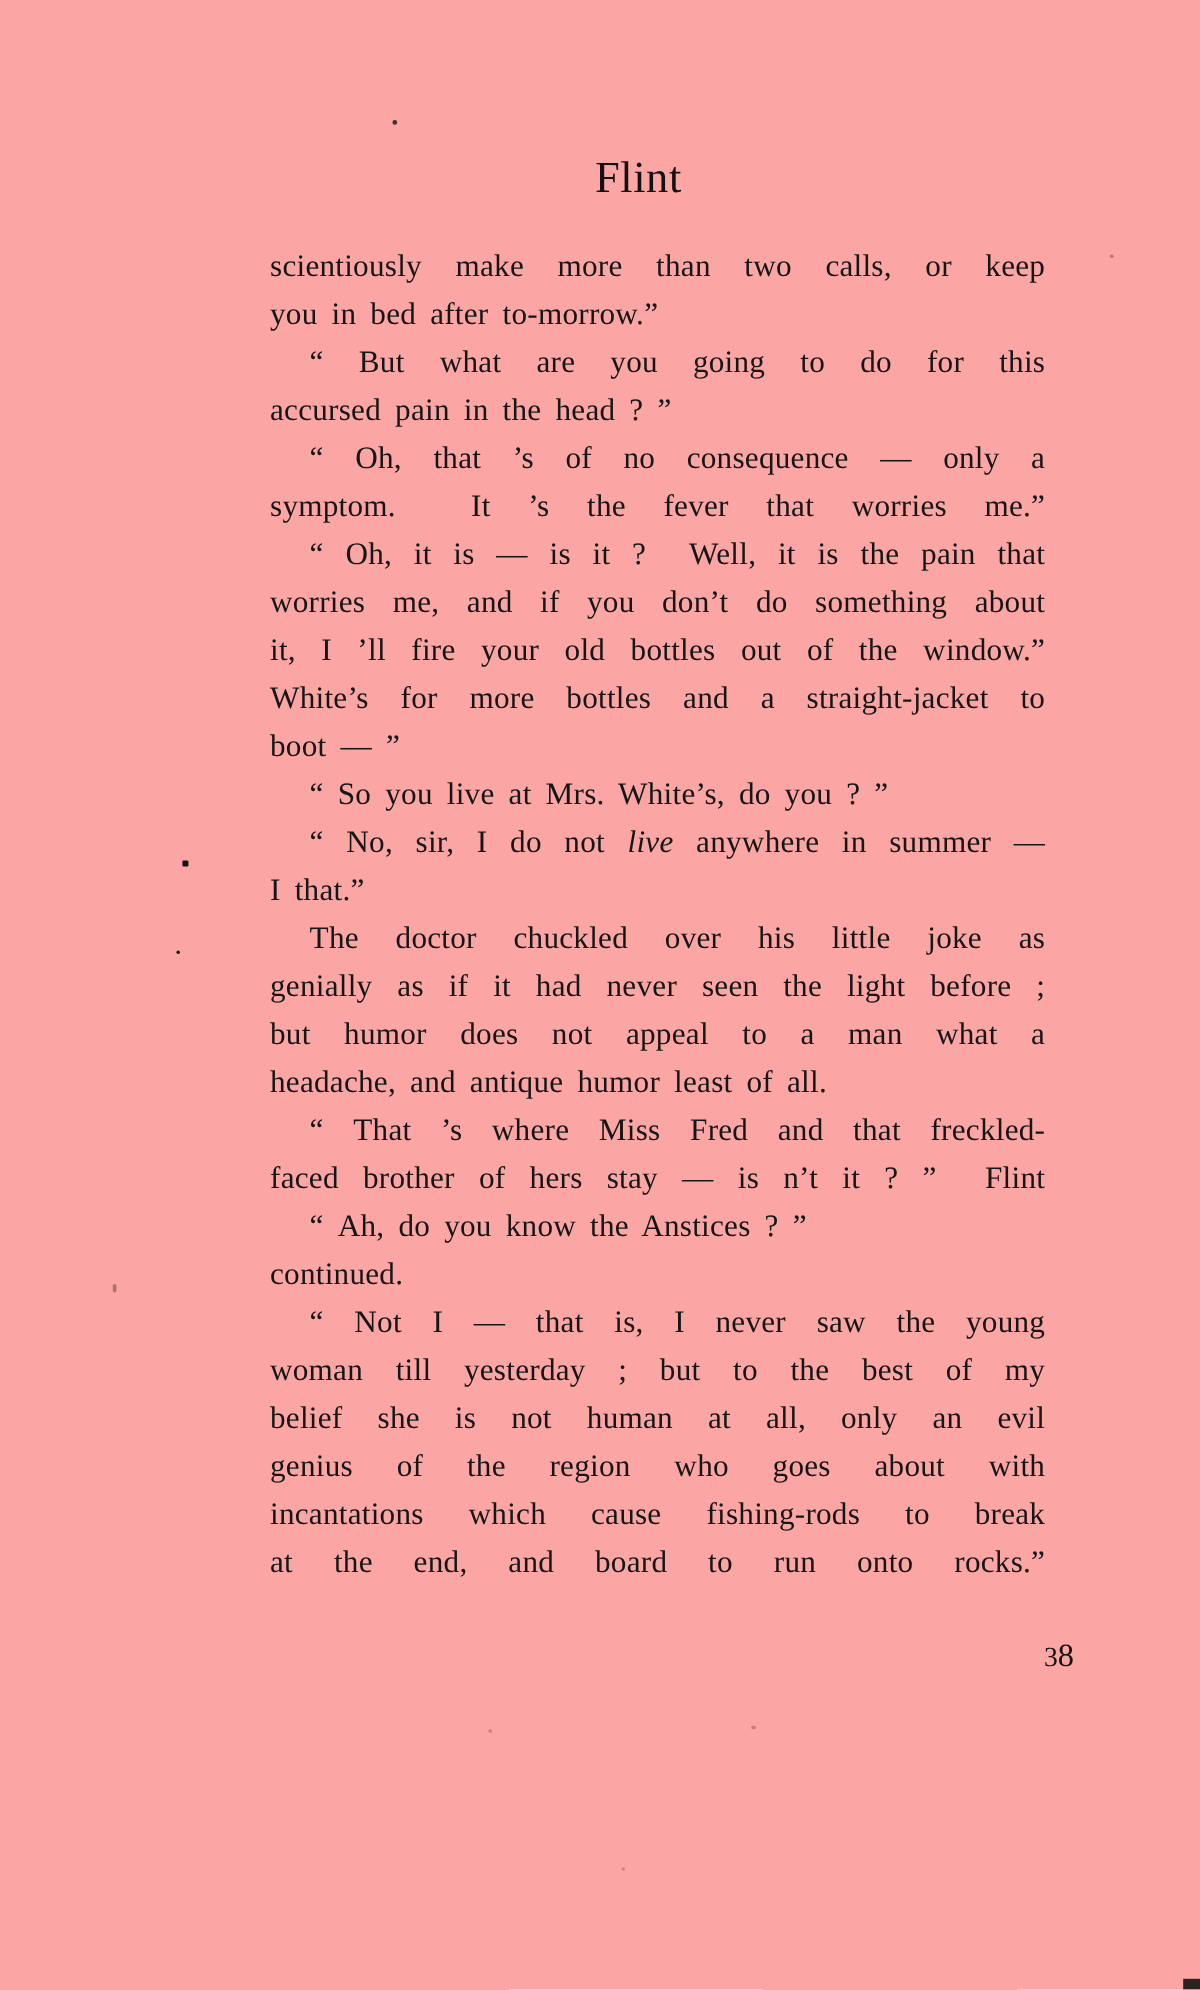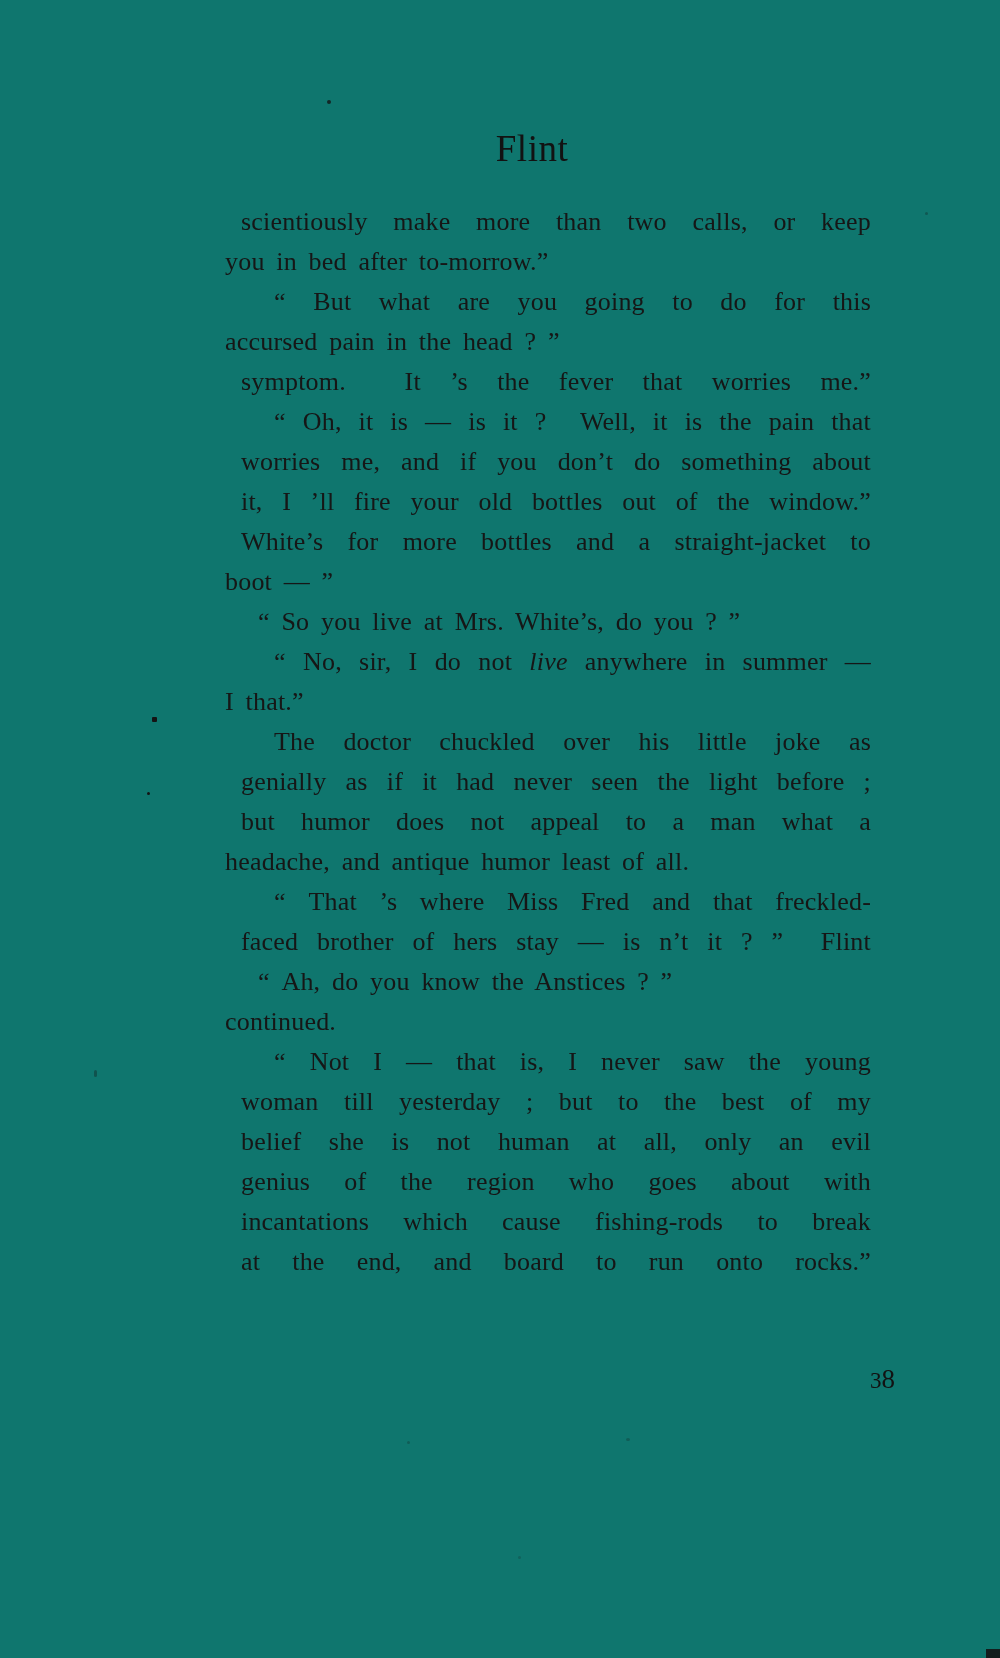--- a/index.html
+++ b/index.html
@@ -4,21 +4,21 @@
 <style>
   html, body { margin:0; padding:0; }
   body {
     width:1000px; height:1658px;
     background:#ffffff;
     position:relative;
     font-family:"Liberation Serif", "DejaVu Serif", serif;
     color:#161616;
     overflow:hidden;
   }
-  .page { position:absolute; inset:0; background:#0f766e; }
+  .page { position:absolute; inset:0; background:#fca5a5; }
 
   .title {
     position:absolute; top:127px; left:225px; width:646px;
     text-align:center; font-size:37px; letter-spacing:0.5px;
     transform:translateX(-16px);
     color:#121212;
   }
 
   .text {
     position:absolute; top:202px; left:225px; width:646px;
@@ -26,21 +26,20 @@
   }
   .line {
     height:40px; overflow:hidden;
     word-spacing:5px; letter-spacing:0.2px;
     white-space:normal;
   }
   .line.just {
     text-align:justify;
     text-align-last:justify;
     word-spacing:2px;
-    margin-left:16px;
   }
   .line.indent { padding-left:33px; }
   .it { font-style:italic; }
 
   .pagenum {
     position:absolute; top:1364px; left:225px; width:646px;
     text-align:right; font-size:27px;
     transform:translateX(24px);
     color:#121212;
   }
@@ -61,20 +60,21 @@
 </head>
 <body>
 
 <div class="page">
   <div class="title">Flint</div>
   <div class="text" id="text-block">
       <div class="line just"><span>scientiously make more than two calls, or keep</span></div>
       <div class="line"><span>you in bed after to-morrow.”</span></div>
       <div class="line just indent"><span>“&nbsp;But what are you going to do for this</span></div>
       <div class="line"><span>accursed pain in the head&nbsp;?&nbsp;”</span></div>
+      <div class="line just indent"><span>“&nbsp;Oh, that&nbsp;’s of no consequence — only a</span></div>
       <div class="line just"><span>symptom.&nbsp; It&nbsp;’s the fever that worries me.”</span></div>
       <div class="line just indent"><span>“&nbsp;Oh, it is — is it&nbsp;?&nbsp; Well, it is the pain that</span></div>
       <div class="line just"><span>worries me, and if you don’t do something about</span></div>
       <div class="line just"><span>it, I&nbsp;’ll fire your old bottles out of the window.”</span></div>
       <div class="line just"><span>White’s for more bottles and a straight-jacket to</span></div>
       <div class="line"><span>boot — ”</span></div>
       <div class="line indent"><span>“&nbsp;So you live at Mrs. White’s, do you&nbsp;?&nbsp;”</span></div>
       <div class="line just indent"><span>“&nbsp;No, sir, I do not </span><span class="it">live</span><span> anywhere in summer —</span></div>
       <div class="line"><span>I that.”</span></div>
       <div class="line just indent"><span>The doctor chuckled over his little joke as</span></div>

